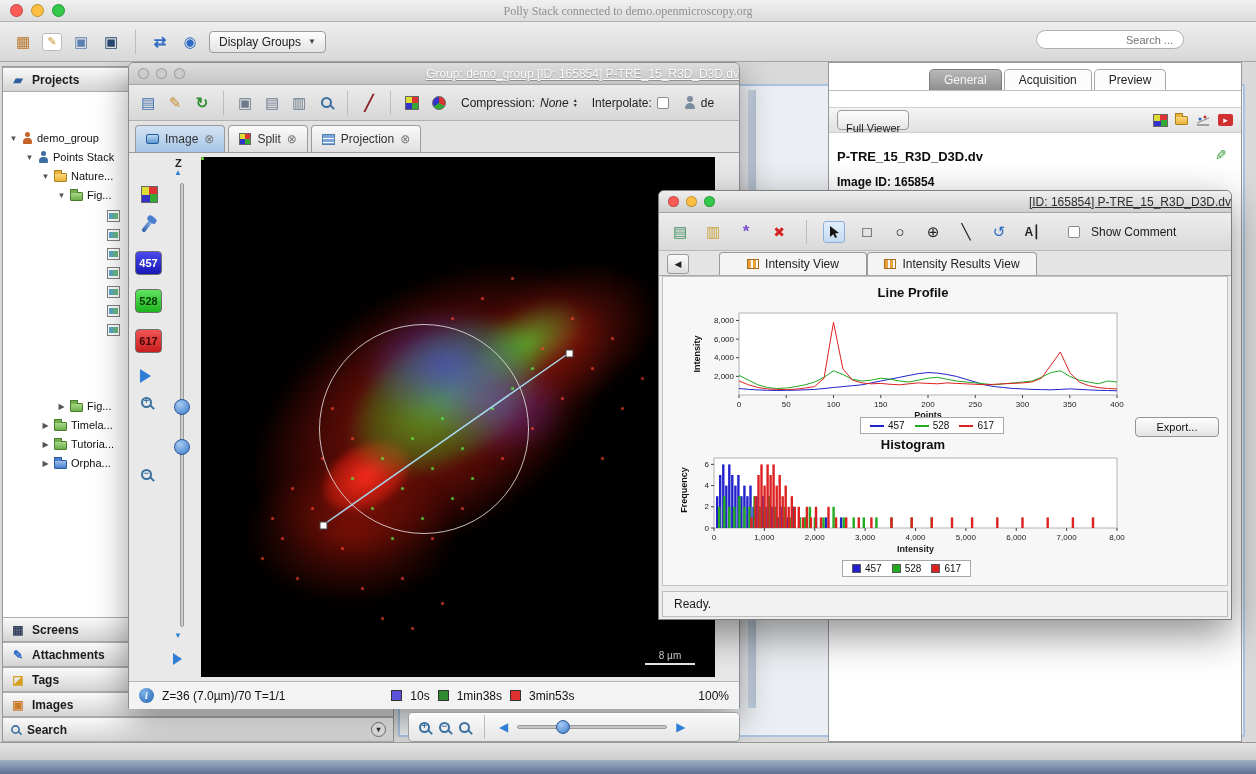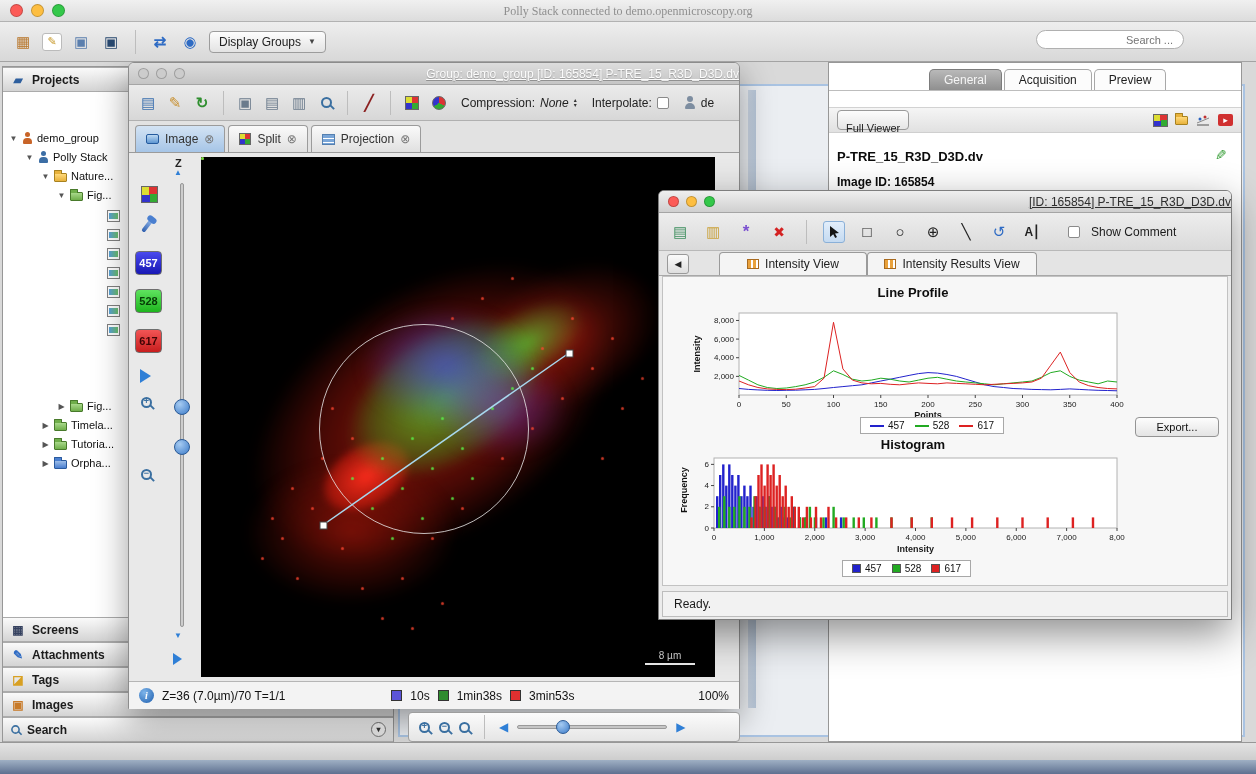--- a/index.html
+++ b/index.html
@@ -263,21 +263,21 @@
     </div>
 
     <div class="trow" style="left:6px;top:62px;">
       <span class="texp">▼</span>
       <span class="person-ic" style="--pc:#c86428;"></span>
       <span>demo_group</span>
     </div>
     <div class="trow" style="left:22px;top:81px;">
       <span class="texp">▼</span>
       <span class="person-ic" style="--pc:#3c6ea5;"></span>
-      <span>Polly Stack</span>
+      <span>Points Stack</span>
     </div>
     <div class="trow" style="left:38px;top:100px;">
       <span class="texp">▼</span>
       <span class="folder-ic"></span>
       <span>Nature...</span>
     </div>
     <div class="trow" style="left:54px;top:119px;">
       <span class="texp">▼</span>
       <span class="folder-ic" style="--f1:#a8d88a;--f2:#6fae4a;--f3:#487a2b;"></span>
       <span>Fig...</span>

